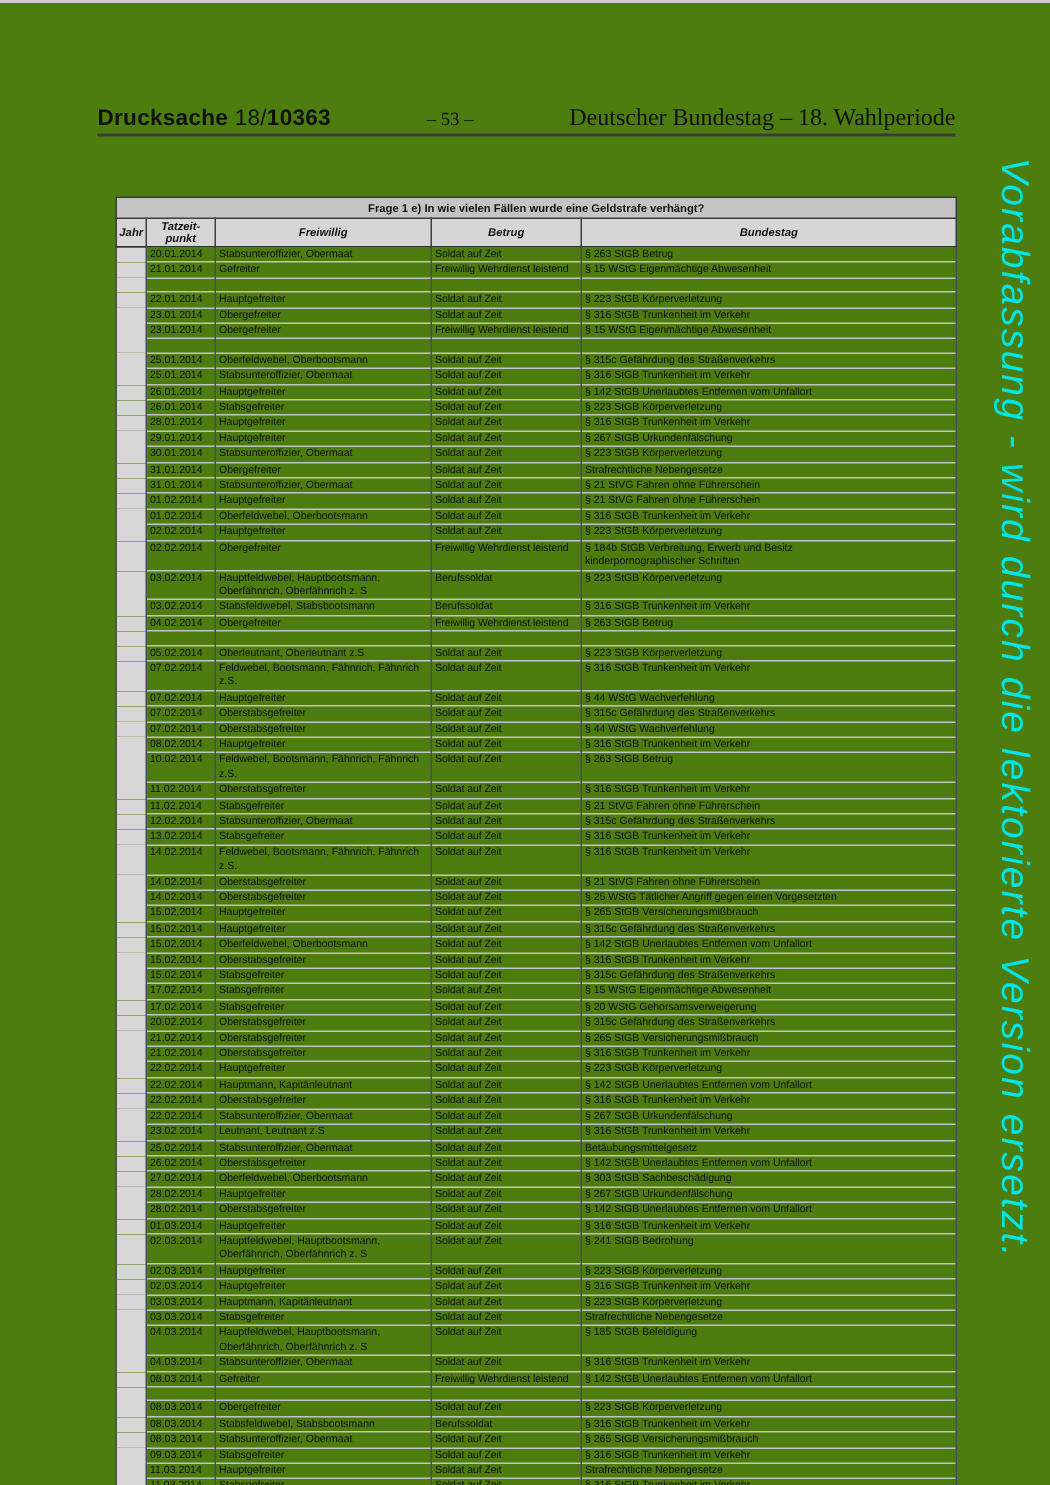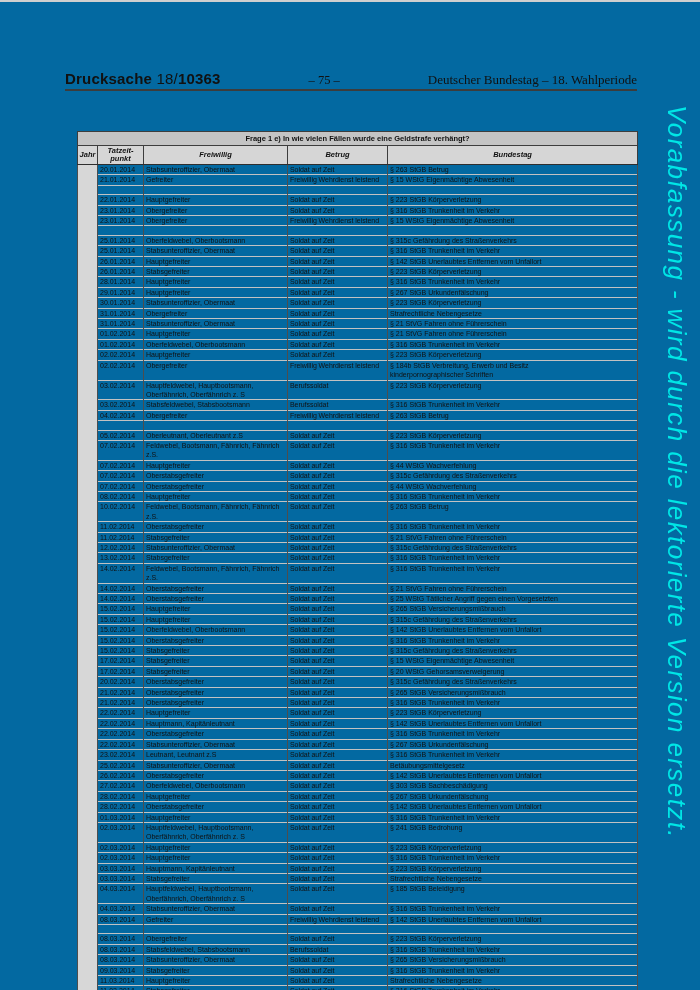--- a/index.html
+++ b/index.html
@@ -1,26 +1,26 @@
 <!DOCTYPE html>
 <html><head>
 <meta charset="utf-8">
 <style>
   html,body{margin:0;padding:0;background:#fff;}
   .page{
-    position:relative;width:700px;height:990px;overflow:hidden;background:#0369a1;
+    position:relative;width:700px;height:990px;overflow:hidden;background:#4d7c0f;
     font-family:"Liberation Sans",sans-serif;color:#111;
     border-top:2px solid #cfcfcf;box-sizing:border-box;
   }
   
   .page-header{position:absolute;top:68px;left:65px;width:572px;display:flex;align-items:baseline;justify-content:space-between;}
   .doc-number{font-size:15px;font-weight:bold;letter-spacing:.2px;white-space:nowrap;}
   .doc-number .normal{font-weight:normal;}
   .page-number{font-family:"Liberation Serif",serif;font-size:12.5px;font-weight:normal;}
-  .parliament{font-family:"Liberation Serif",serif;font-size:13px;white-space:nowrap;}
+  .parliament{font-family:"Liberation Serif",serif;font-size:16px;white-space:nowrap;}
   .header-rule{position:absolute;top:87px;left:65px;width:572px;height:2px;background:#3c3c3c;}
   
   .table-wrap{position:absolute;top:129px;left:77px;width:560px;}
   table{border-collapse:collapse;table-layout:fixed;width:560px;border:1.5px solid #2e2e2e;}
   col.w-jahr{width:20px;}col.w-date{width:46px;}col.w-rank{width:144px;}col.w-status{width:100px;}col.w-charge{width:250px;}
   th,td{margin:0;box-sizing:border-box;}
   th{font-size:7.5px;font-weight:bold;text-align:center;border:1px solid #3d3d3d;}
   .question-row th{background:#c4c4c4;height:11px;line-height:11px;white-space:nowrap;overflow:hidden;}
   .cols-row th{background:#d6d6d6;height:17px;line-height:8px;vertical-align:middle;padding:1px;border-bottom:1.5px solid #2e2e2e;font-style:italic;}
   tbody td{
@@ -41,21 +41,21 @@
     font-size:26px;letter-spacing:1.4px;color:#00e6e6;white-space:nowrap;
   }
 </style>
 </head>
 <body>
 
 <div class="page">
 
   <div class="page-header">
     <div class="doc-number"><span class="bold">Drucksache</span>&nbsp;<span class="normal">18/</span><span class="bold">10363</span></div>
-    <div class="page-number">– 75 –</div>
+    <div class="page-number">– 53 –</div>
     <div class="parliament">Deutscher Bundestag – 18. Wahlperiode</div>
   </div>
   <div class="header-rule"></div>
 
   <div class="table-wrap">
     <table>
       <colgroup>
         <col class="w-jahr">
           <col class="w-date">
           <col class="w-rank">

